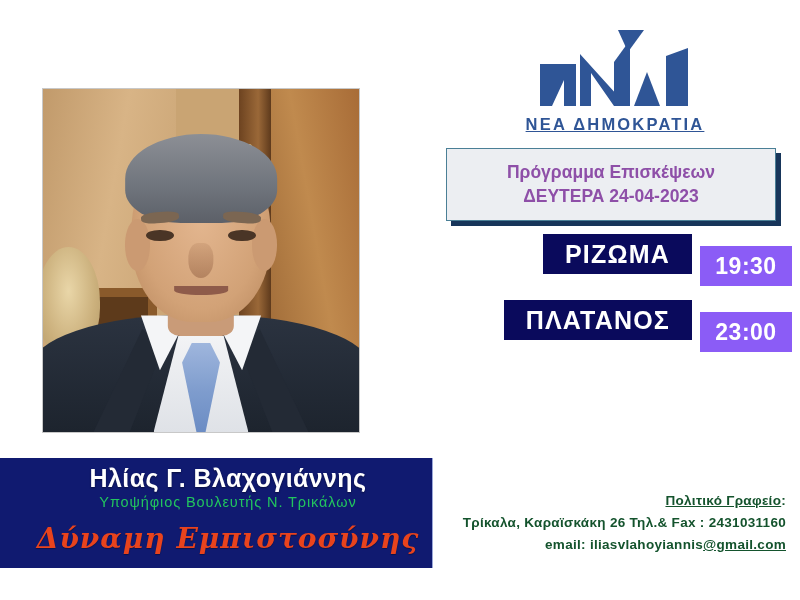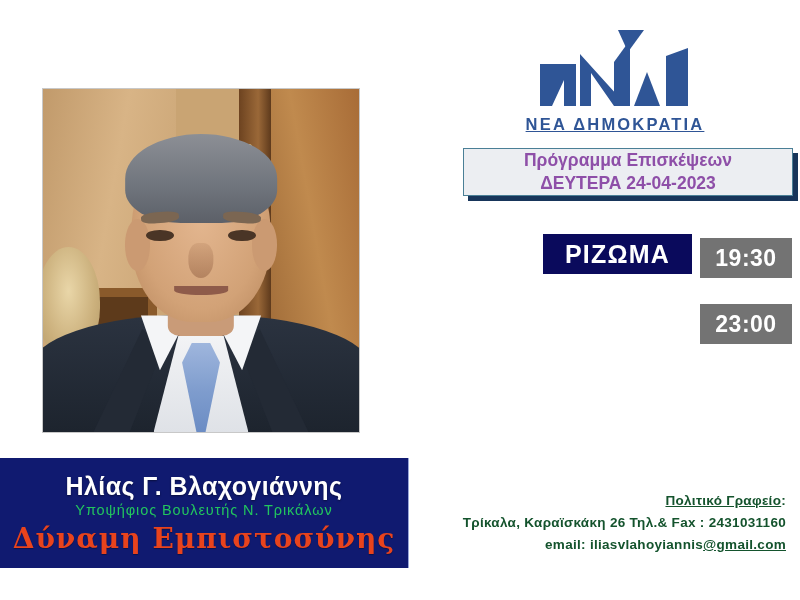--- a/index.html
+++ b/index.html
@@ -78,62 +78,62 @@
     background:linear-gradient(180deg,rgba(175,125,90,.25),rgba(150,100,70,.55));
     border-radius:40% 40% 50% 50%;}
   .ph-mouth{position:absolute;left:50%;transform:translateX(-50%);
     top:57.5%;width:17%;height:2.6%;
     background:#8e5b4a;border-radius:0 0 60% 60%;}
 
   
   .name-banner{
     position:absolute;left:0;top:458px;width:408px;height:110px;
     background:#101a70;border-right:1px solid #9aa7d8;
-    display:flex;flex-direction:column;align-items:center;justify-content:center;
+    display:flex;flex-direction:column;align-items:center;justify-content:center;padding-left:24px;
   }
   .cand-name{
     color:#ffffff;font-weight:bold;font-size:25px;letter-spacing:.4px;
     margin:0 0 1px 0;text-shadow:0 1px 2px rgba(0,0,0,.45);
   }
   .cand-role{
     color:#22c55e;font-size:14.5px;letter-spacing:.9px;margin:0 0 4px 0;
   }
   .cand-slogan{
-    color:#e8431d;font-size:28px;font-weight:bold;
+    color:#e8431d;font-size:28px;font-style:italic;font-weight:bold;
     font-family:"DejaVu Serif","Liberation Serif",serif;letter-spacing:1px;
-    margin:0;text-shadow:0 1px 1px rgba(0,0,0,.35);
+    margin:8px;text-shadow:0 1px 1px rgba(0,0,0,.35);
   }
 
   
   .logo{position:absolute;left:520px;top:28px;width:190px;height:110px;
     display:flex;flex-direction:column;align-items:center;}
   .logo svg{display:block;}
   .logo-word{color:#2f5596;font-size:16.5px;font-weight:bold;
     letter-spacing:2.2px;margin-top:5px;text-decoration:underline;}
 
   
   .program{
-    position:absolute;left:446px;top:148px;width:330px;height:48px;
+    position:absolute;left:446px;top:148px;width:330px;height:73px;
     background:#eceef2;border:1.5px solid #4a7f96;box-sizing:border-box;
     box-shadow:5px 5px 0 #17355a;
-    display:flex;flex-direction:column;align-items:center;justify-content:center;margin-left:17px;
+    display:flex;flex-direction:column;align-items:center;justify-content:center;
   }
   .program div{color:#8e4fa8;font-size:17.5px;font-weight:bold;line-height:1.32;}
 
   
   .sched-row{position:absolute;left:0;width:800px;height:40px;}
   .sched-place{
     position:absolute;top:0;right:108px;height:40px;
     background:#0a0a5c;color:#ffffff;font-weight:bold;font-size:25px;
     display:flex;align-items:center;justify-content:center;
     padding:16px 22px;box-sizing:border-box;letter-spacing:1.2px;
   }
   .sched-time{
-    position:absolute;top:4px;right:8px;width:92px;height:40px;
-    background:#737373;color:#ffffff;font-weight:bold;font-size:23px;
+    position:absolute;top:12px;right:8px;width:92px;height:40px;
+    background:#8b5cf6;color:#ffffff;font-weight:bold;font-size:23px;
     display:flex;align-items:center;justify-content:center;letter-spacing:.5px;
   }
 
   
   .contact{
     position:absolute;right:14px;top:490px;width:370px;
     text-align:right;color:#14532d;font-size:13.5px;font-weight:bold;
     line-height:1.62;letter-spacing:.3px;
   }
   .contact .u{text-decoration:underline;}
@@ -197,20 +197,21 @@
   <div class="program">
     <div>Πρόγραμμα Επισκέψεων</div>
     <div>ΔΕΥΤΕΡΑ 24-04-2023</div>
   </div>
 
   <div class="sched-row" style="top:234px">
     <div class="sched-place">ΡΙΖΩΜΑ</div>
     <div class="sched-time">19:30</div>
   </div>
   <div class="sched-row" style="top:300px">
+    <div class="sched-place">ΠΛΑΤΑΝΟΣ</div>
     <div class="sched-time">23:00</div>
   </div>
 
   <div class="contact">
     <div>
       <span class="u">Πολιτικό  Γραφείο</span><span>:</span>
     </div>
     <div>Τρίκαλα,  Καραϊσκάκη  26 Τηλ.&amp; Fax : 2431031160</div>
     <div>
       <span>email:</span>

